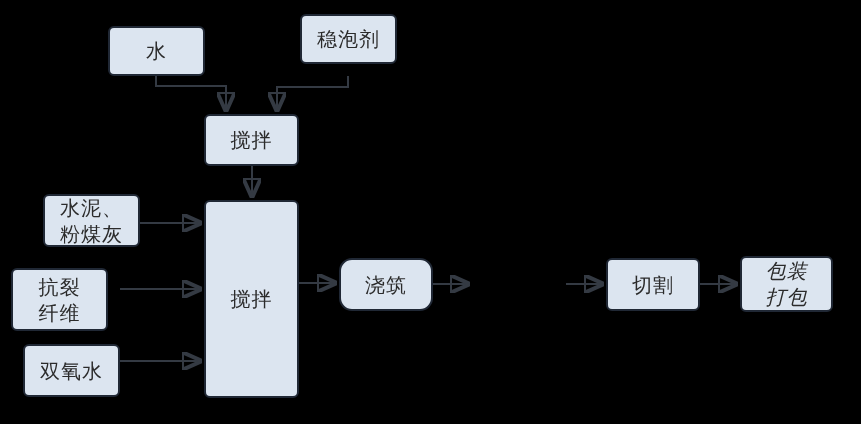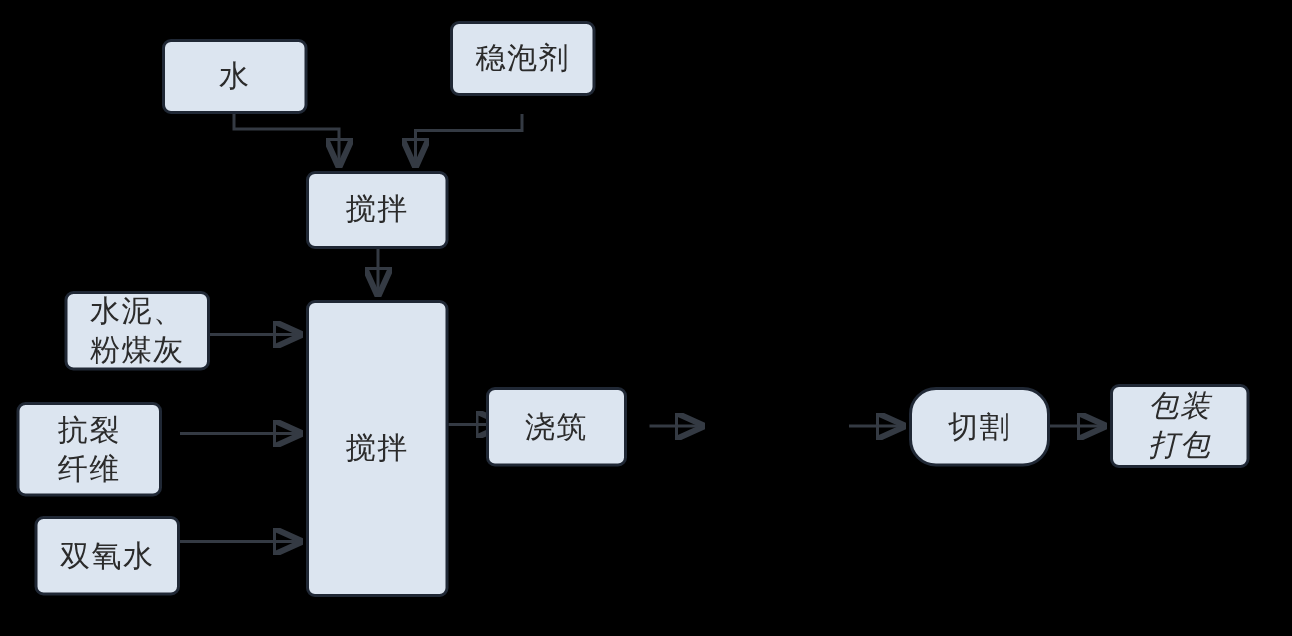--- a/index.html
+++ b/index.html
@@ -40,23 +40,23 @@
     white-space: pre-line;
   }
   
   .n-water        { left:108px; top:26px;  width:97px; height:50px; }
   .n-stabilizer   { left:300px; top:14px;  width:97px; height:50px; }
   .n-mix1         { left:204px; top:114px; width:95px; height:52px; }
   .n-cement       { left:23px;  top:194px; width:97px; height:53px;margin-left:20px; }
   .n-fiber        { left:11px;  top:268px; width:97px; height:63px; }
   .n-peroxide     { left:23px;  top:344px; width:97px; height:53px; }
   .n-mix2         { left:204px; top:200px; width:95px; height:198px; }
-  .n-pouring      { left:324px; top:258px; width:94px; height:53px; }
+  .n-pouring      { left:339px; top:258px; width:94px; height:53px;border-radius:13px; }
   .n-demolding    { left:472px; top:258px; width:94px; height:53px; }
-  .n-cutting      { left:606px; top:258px; width:94px; height:53px;border-radius:18px; }
+  .n-cutting      { left:606px; top:258px; width:94px; height:53px; }
   .n-packing      { left:740px; top:256px; width:93px; height:56px;font-style:italic; }
 </style>
 </head>
 <body>
 
 <div id="stage">
 
   <svg id="edges" viewBox="0 0 861 424" xmlns="http://www.w3.org/2000/svg">
     <defs>
       <marker id="arrow" viewBox="0 0 10 9" refX="10" refY="4.5" markerWidth="10" markerHeight="9" orient="auto">

